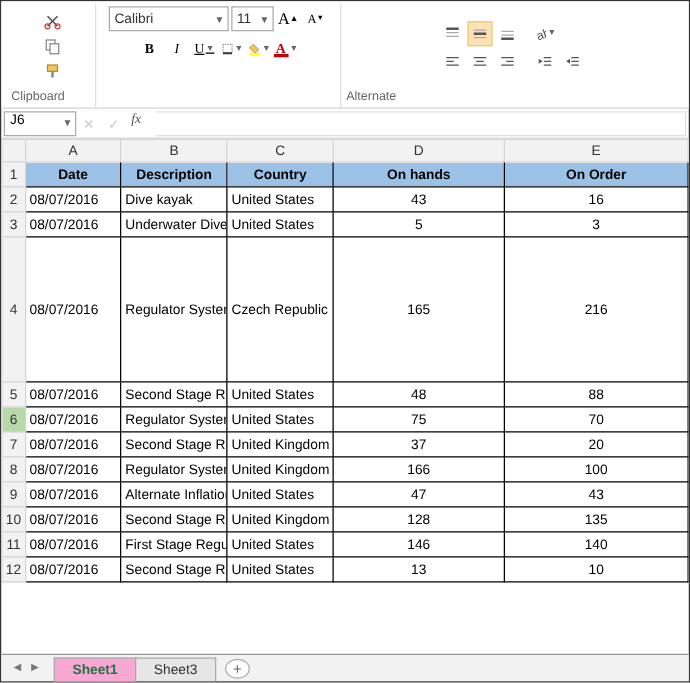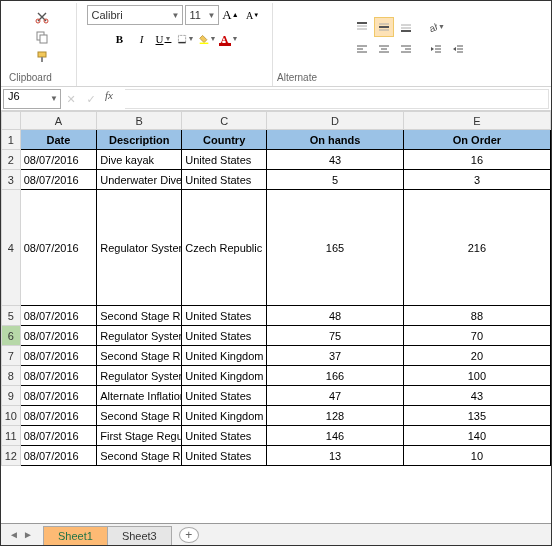--- a/index.html
+++ b/index.html
@@ -95,21 +95,21 @@
   .tabs {
     height:22px; border-top:1px solid #999; display:flex; align-items:center;
     background:#f2f2f2; padding-left:6px;
   }
   .nav-ar { width:14px; text-align:center; color:#777; cursor:pointer; font-size:10px;}
   .stab {
     padding:3px 14px; font-size:11px; color:#333; border:1px solid #aaa;
     border-bottom:none; background:#e6e6e6; margin-right:-1px; cursor:pointer;
     position:relative; top:1px;
   }
-  .stab.active { background:#fdba74; font-weight:normal; border-bottom:1px solid #fff; color:#217346;}
+  .stab.active { background:#f9a8d4; font-weight:bold; border-bottom:1px solid #fff; color:#217346;}
   .addsheet { width:20px; text-align:center; cursor:pointer; margin-left:8px; border:1px solid #aaa; border-radius:50%; height:16px; line-height:14px; font-size:12px; color:#666; background:#fff;}
   
   svg { display:block; }
 </style>
 </head>
 <body>
 
 <div class="ribbon">
 
   <div class="grp" style="width:72px;">

